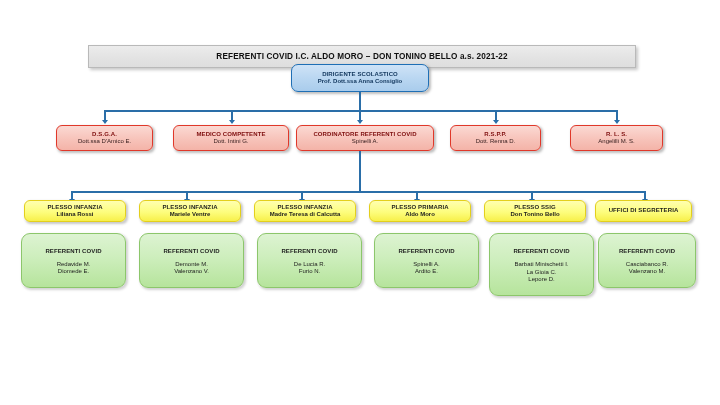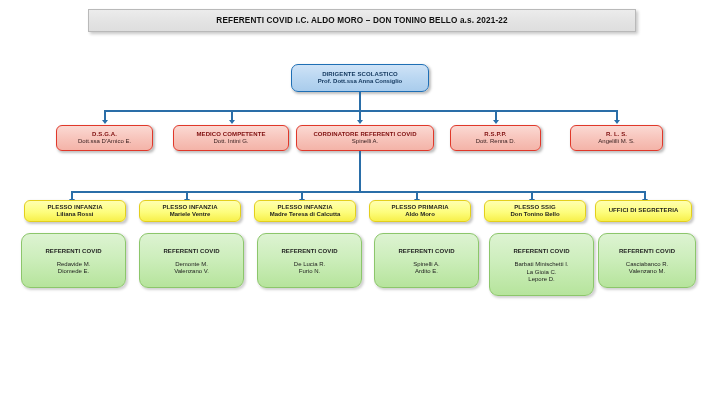--- a/index.html
+++ b/index.html
@@ -16,21 +16,21 @@
   #chart-root {
     position: relative;
     width: 720px;
     height: 405px;
   }
 
   
   .title-banner {
     position: absolute;
     left: 88px;
-    top: 9px;
+    top: 45px;
     width: 548px;
     height: 23px;
     background: linear-gradient(to bottom, #ececec 0%, #e4e4e4 50%, #dedede 100%);
     border: 1px solid #b9b9b9;
     box-shadow: 2px 2px 3px rgba(0,0,0,0.22);
     display: flex;
     align-items: center;
     justify-content: center;
     box-sizing: border-box;
   }

